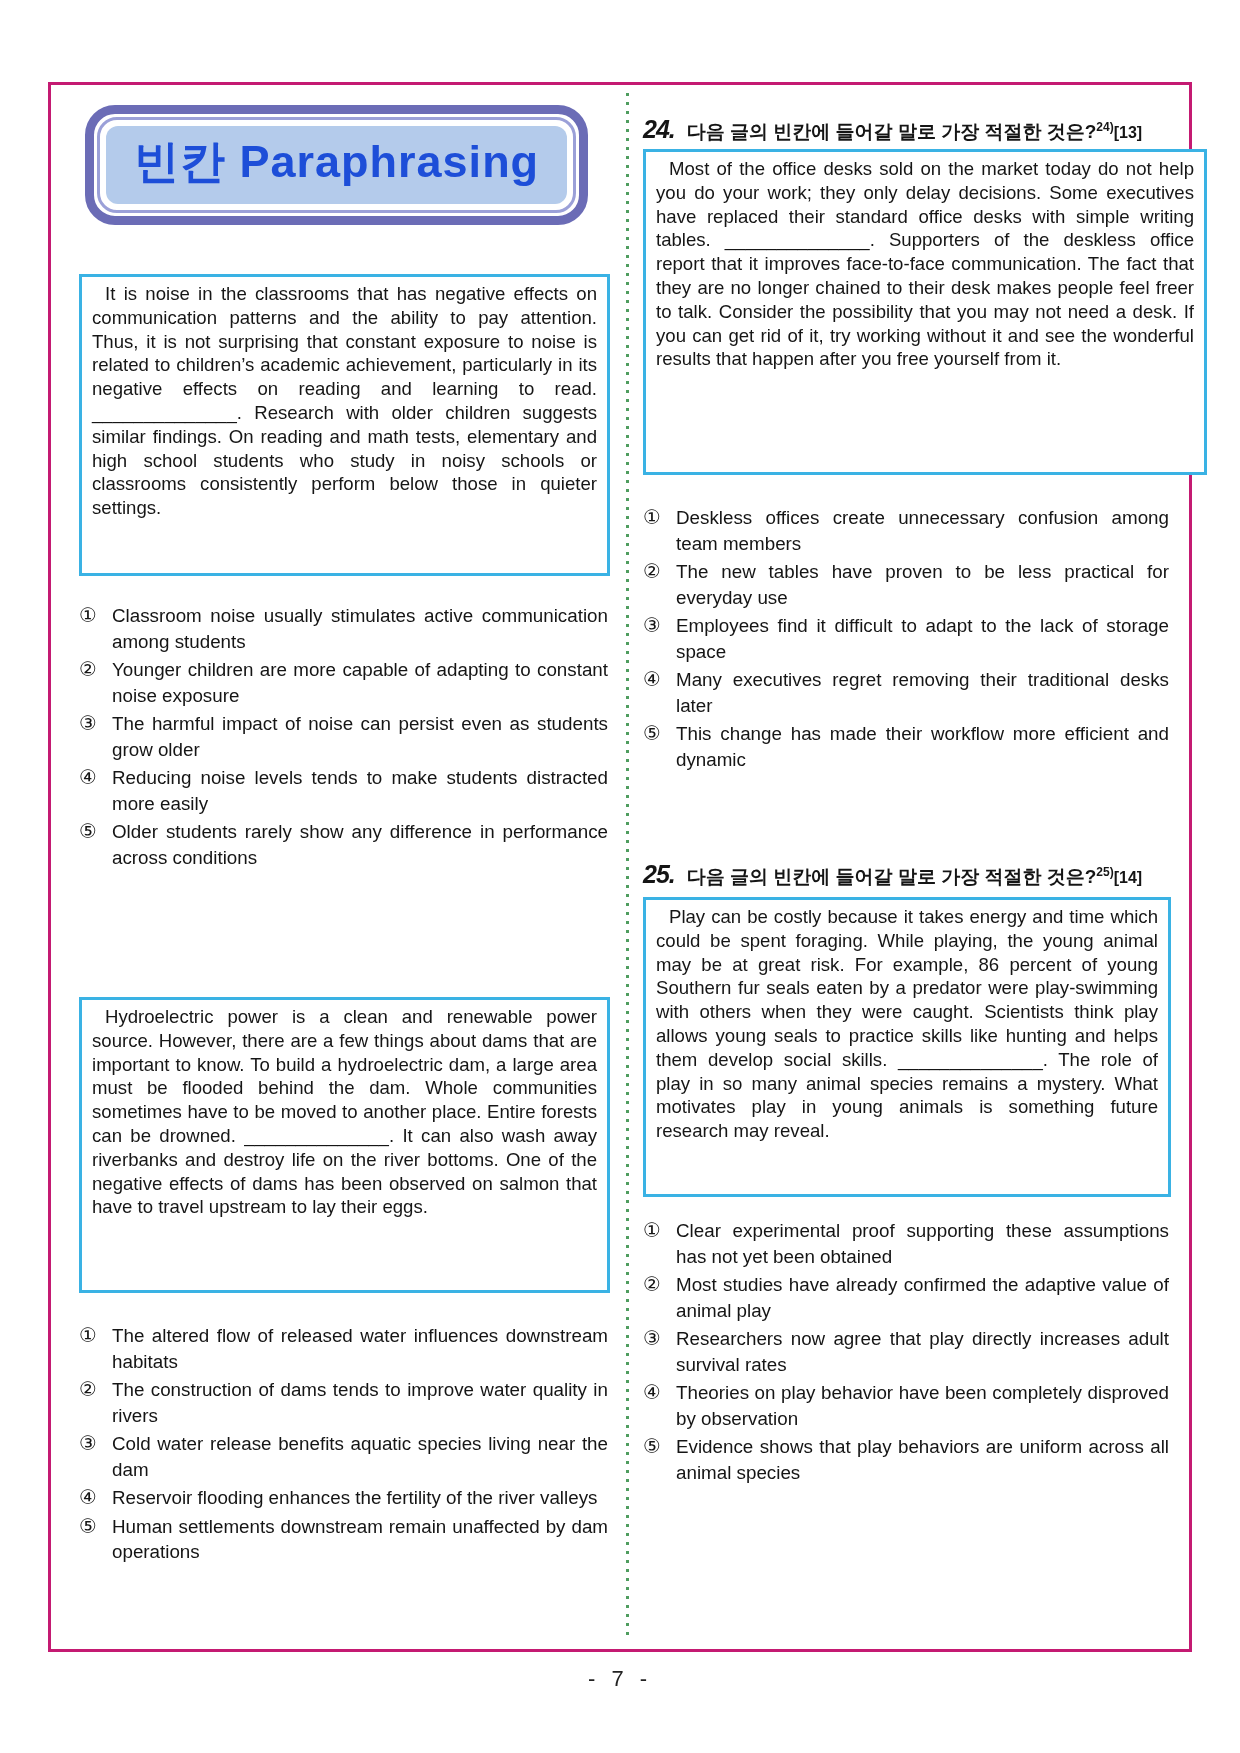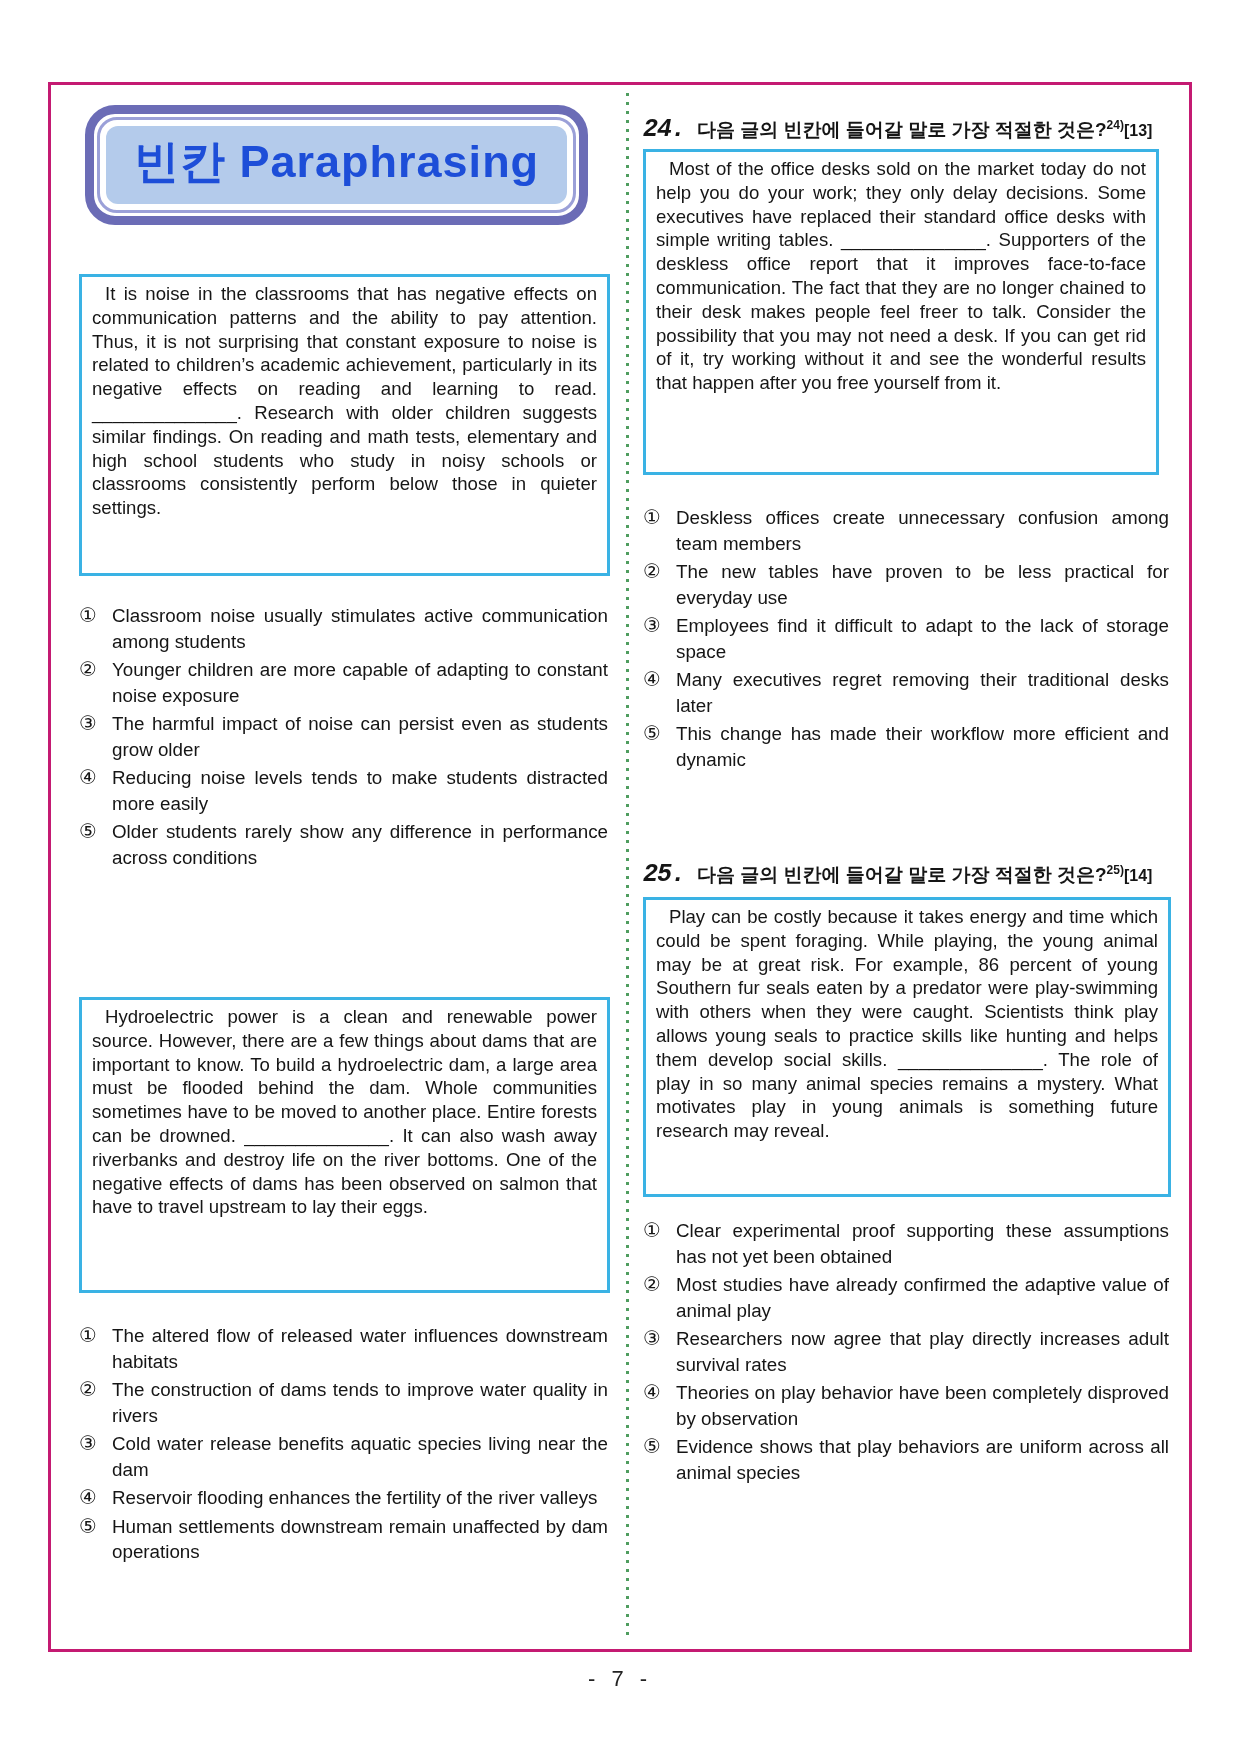--- a/index.html
+++ b/index.html
@@ -20,21 +20,21 @@
   .badge {
     position:absolute; left:34px; top:20px;
     border:9px solid #6b6cb6; border-radius:30px; background:#ffffff; padding:3px;
     display:inline-block;
   }
   .badge-mid { border:3px solid #9ba0d8; border-radius:20px; padding:6px; background:#ffffff; }
   .badge-inner { background:#b4cbeb; border-radius:12px; padding:6px 28px 12px; text-align:center; }
   .badge-text { font-size:45px; font-weight:bold; color:#1d4ed8; letter-spacing:1px; white-space:nowrap; }
 
   .q-header { position:absolute; white-space:nowrap; }
-  .q-num { font-family:Liberation Mono, monospace; font-style:italic; font-weight:bold; font-size:25px; letter-spacing:-1px; }
+  .q-num { font-family:Liberation Sans, sans-serif; font-style:italic; font-weight:bold; font-size:25px; letter-spacing:-1px; }
   .q-prompt { font-weight:bold; font-size:19px; margin-left:12px; }
   .q-sup { font-weight:bold; font-size:12px; vertical-align:7px; }
   .q-tag { font-weight:bold; font-size:16px; }
 
   .p-box {
     position:absolute; box-sizing:border-box; border:3px solid #3ab2e4;
     background:#ffffff; padding:5px 10px; overflow:hidden;
   }
   .p-text {
     margin:0; font-size:18.6px; line-height:23.8px; text-align:justify;
@@ -115,21 +115,21 @@
         </div>
       <div class="choice">
           <span class="c-marker">⑤</span>
           <span class="c-text">Human settlements downstream remain unaffected by dam operations</span>
         </div>
     </div>
 
     <div class="q-header" style="left:592px; top:30px;">
       <span class="q-num">24.</span><span class="q-prompt">다음 글의 빈칸에 들어갈 말로 가장 적절한 것은?</span><sup class="q-sup">24)</sup><span class="q-tag">[13]</span>
     </div>
-    <div class="p-box" style="left:592px; top:64px; width:516px; height:326px;">
+    <div class="p-box" style="left:592px; top:64px; width:564px; height:326px;">
       <p class="p-text">Most of the office desks sold on the market today do not help you do your work; they only delay decisions. Some executives have replaced their standard office desks with simple writing tables. ______________. Supporters of the deskless office report that it improves face-to-face communication. The fact that they are no longer chained to their desk makes people feel freer to talk. Consider the possibility that you may not need a desk. If you can get rid of it, try working without it and see the wonderful results that happen after you free yourself from it.</p>
     </div>
     <div class="choices" style="left:592px; top:420px; width:528px;">
       <div class="choice">
           <span class="c-marker">①</span>
           <span class="c-text">Deskless offices create unnecessary confusion among team members</span>
         </div>
       <div class="choice">
           <span class="c-marker">②</span>
           <span class="c-text">The new tables have proven to be less practical for everyday use</span>

